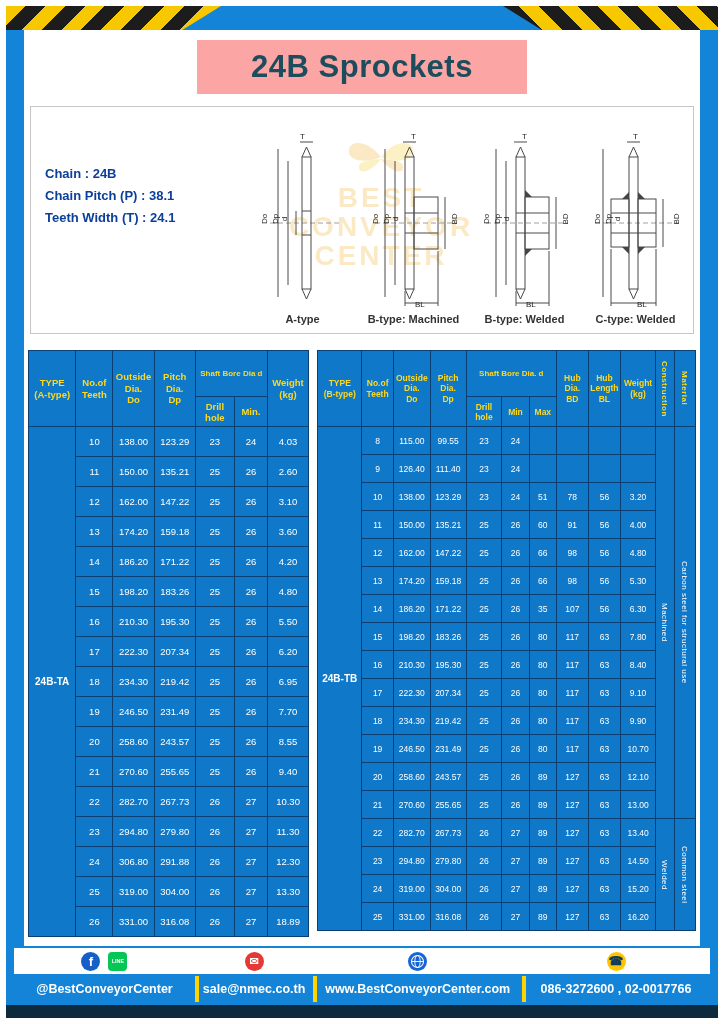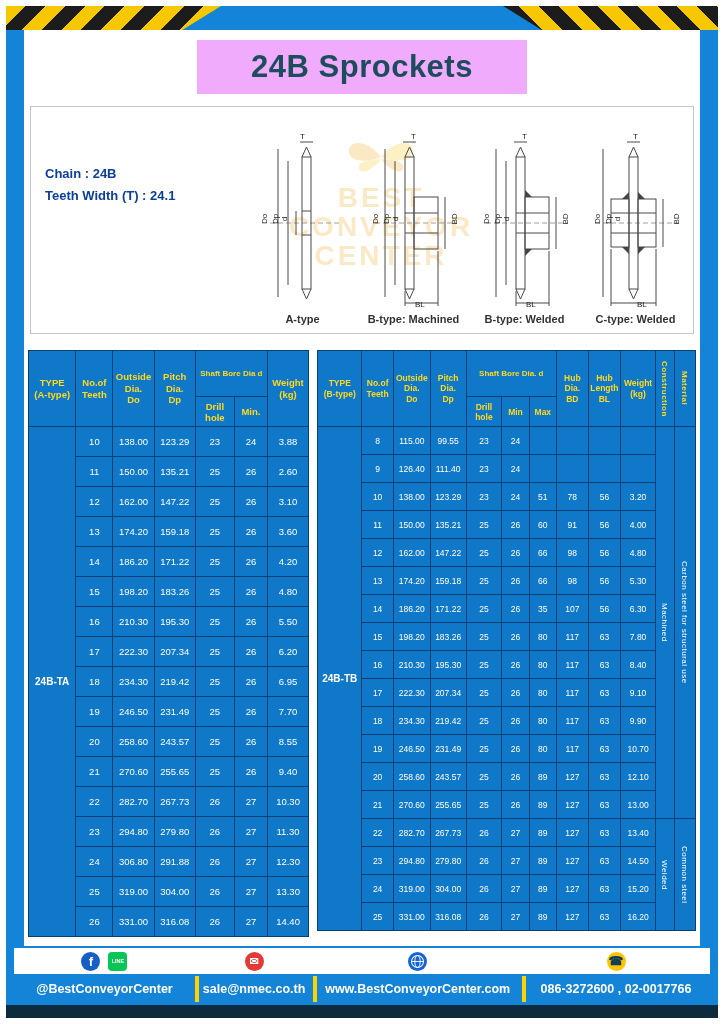--- a/index.html
+++ b/index.html
@@ -7,21 +7,21 @@
     width:724px;height:1024px;position:relative;background:#fff;
     font-family:"Liberation Sans",sans-serif;overflow:hidden;
   }
   .frame{position:absolute;inset:6px;background:#1484d8;}
   
   .hazard{position:absolute;top:0;height:24px;width:215px;z-index:5;}
   .hazard-left{left:0;background:repeating-linear-gradient(135deg,#f7c800 0 14px,#1c1c1c 14px 28px);clip-path:polygon(0 0,100% 0,82% 100%,0 100%);}
   .hazard-right{right:0;background:repeating-linear-gradient(45deg,#f7c800 0 14px,#1c1c1c 14px 28px);clip-path:polygon(0 0,100% 0,100% 100%,18% 100%);}
   .content{position:absolute;left:18px;right:18px;top:24px;bottom:72px;background:#fff;}
   
-  .title-box{width:330px;height:54px;margin:10px auto 12px;background:#f0abfc;display:flex;align-items:center;justify-content:center;}
+  .title-box{width:330px;height:54px;margin:10px auto 12px;background:#fca5a5;display:flex;align-items:center;justify-content:center;}
   .title-box span{font-size:31px;font-weight:bold;color:#1d4d5c;letter-spacing:.5px;}
   
   .spec-panel{position:relative;margin:0 6px;height:226px;border:1px solid #c6c6c6;background:#fff;overflow:hidden;}
   .spec-lines{position:absolute;left:14px;top:56px;z-index:2;}
   .spec-line{font-size:13px;font-weight:bold;color:#0c3f9a;line-height:22px;white-space:nowrap;}
   .watermark{position:absolute;left:200px;top:26px;width:300px;text-align:center;color:#f2a71b;opacity:.25;z-index:1;font-weight:bold;}
   .wm-text{font-size:28px;letter-spacing:3px;line-height:29px;}
   .drawings{position:absolute;left:216px;right:2px;top:4px;bottom:0;display:flex;z-index:2;}
   .drawing{flex:1;display:flex;flex-direction:column;align-items:center;justify-content:flex-end;}
   .svg-wrap{position:relative;width:106px;height:176px;}
@@ -96,20 +96,21 @@
           <path d="M42 26 C32 40 18 42 20 33 C21 27 34 27 42 26 Z" fill="#f6c51c"></path>
           <path d="M42 26 C52 40 66 42 64 33 C63 27 50 27 42 26 Z" fill="#f2a71b"></path>
         </svg>
         <div class="wm-text">BEST</div>
         <div class="wm-text">CONVEYOR</div>
         <div class="wm-text">CENTER</div>
       </div>
 
       <div class="spec-lines">
         <div class="spec-line">Chain : 24B</div>
+        <div class="spec-line">Chain Pitch (P) : 38.1</div>
         <div class="spec-line">Teeth Width (T) : 24.1</div>
       </div>
 
       <div class="drawings">
 
         <div class="drawing">
           <div class="svg-wrap">
             <svg viewBox="0 0 106 176">
               <line class="axis" x1="20" y1="88" x2="92" y2="88"></line>
               <rect class="tech" x="52" y="22" width="9" height="132" fill="#fdfdfd"></rect>
@@ -266,21 +267,21 @@
           </tr>
         </thead>
         <tbody id="tbody-a">
             <tr>
               <td rowspan="17" class="type-cell">24B-TA</td>
               <td>10</td>
               <td>138.00</td>
               <td>123.29</td>
               <td>23</td>
               <td>24</td>
-              <td>3.88</td>
+              <td>4.03</td>
             </tr>
             <tr>
               <td>11</td>
               <td>150.00</td>
               <td>135.21</td>
               <td>25</td>
               <td>26</td>
               <td>2.60</td>
             </tr>
             <tr>
@@ -394,21 +395,21 @@
               <td>26</td>
               <td>27</td>
               <td>13.30</td>
             </tr>
             <tr>
               <td>26</td>
               <td>331.00</td>
               <td>316.08</td>
               <td>26</td>
               <td>27</td>
-              <td>14.40</td>
+              <td>18.89</td>
             </tr>
           </tbody>
       </table>
 
       <table class="sprocket table-b">
         <colgroup>
           <col style="width:42px">
             <col style="width:30px">
             <col style="width:35px">
             <col style="width:34px">

